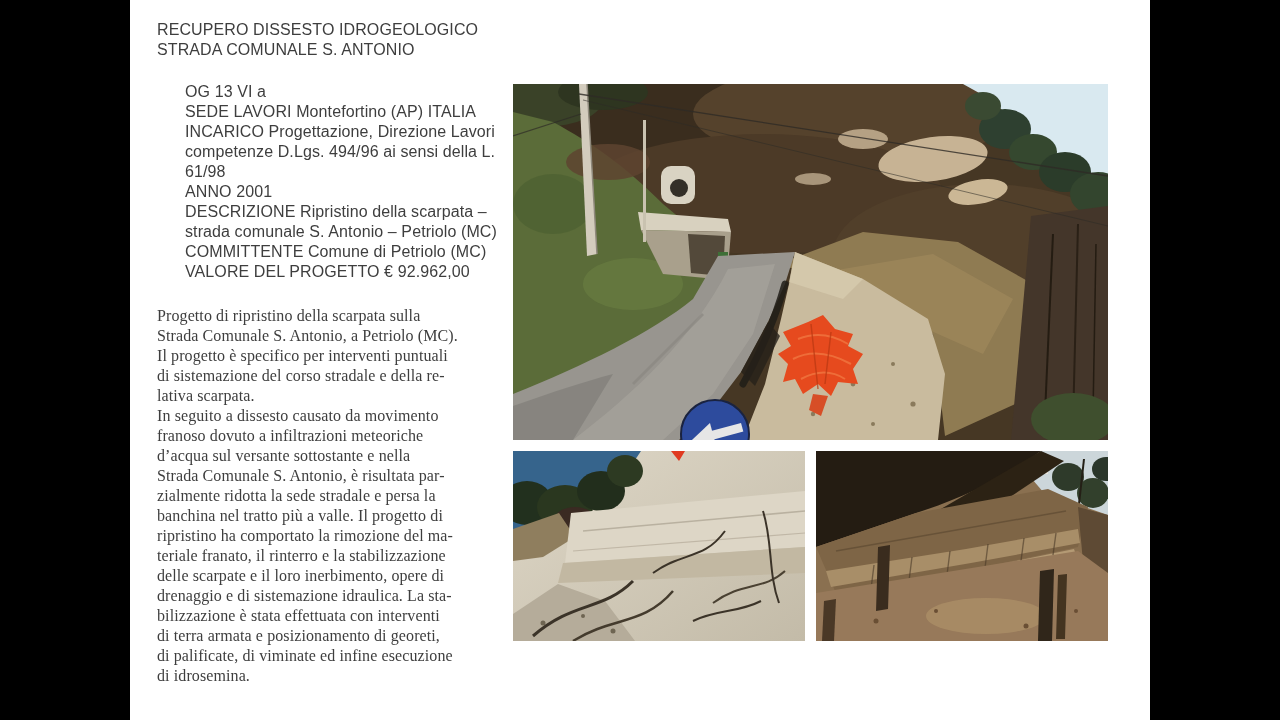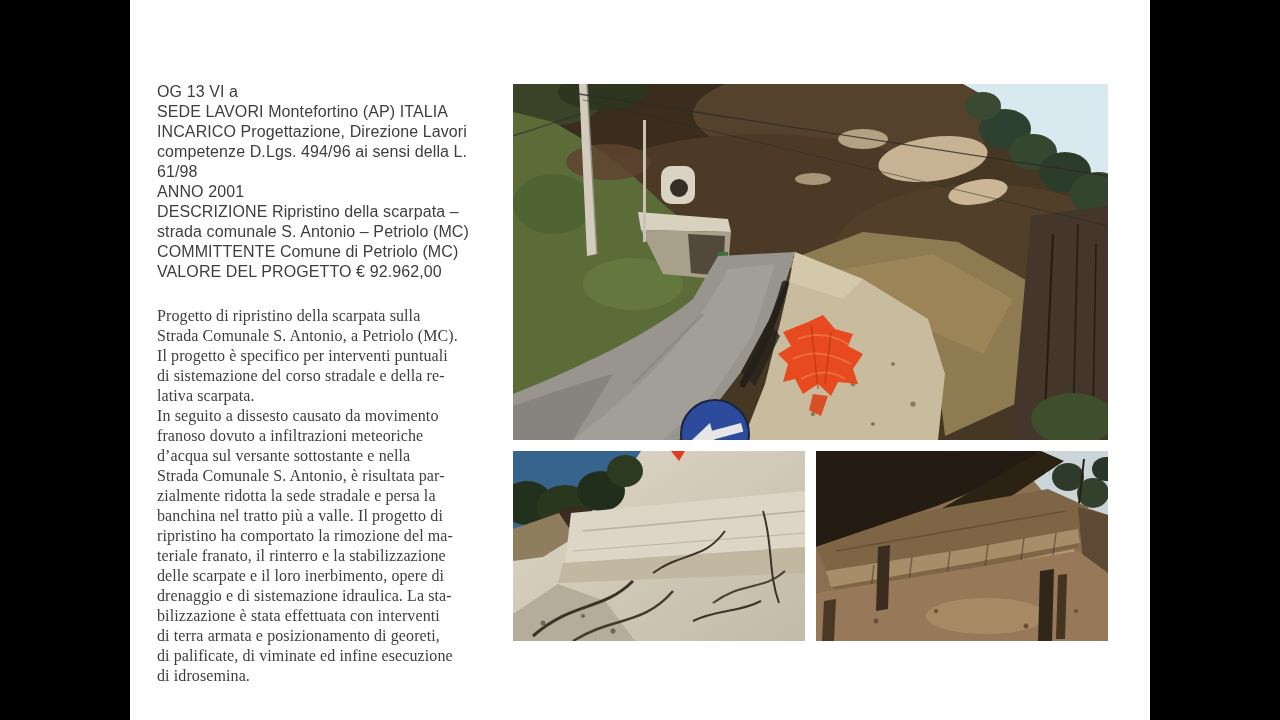--- a/index.html
+++ b/index.html
@@ -5,37 +5,39 @@
   html,body{margin:0;padding:0;background:#000;}
   .stage{position:relative;width:1280px;height:720px;background:#000;overflow:hidden;
          font-family:"Liberation Sans",sans-serif;}
   .letterbox{position:absolute;top:0;height:720px;background:#000;}
   .letterbox.left{left:0;width:130px;}
   .letterbox.right{left:1150px;width:130px;}
   .page{position:absolute;left:130px;top:0;width:1020px;height:720px;background:#ffffff;}
   .textblock{position:absolute;left:27px;width:372px;white-space:pre-line;
              color:#3e3e3e;font-size:16px;line-height:20px;letter-spacing:0.1px;}
   .doc-title{top:20px;}
-  .doc-meta{top:82px;}
+  .doc-meta{top:82px;margin-left:28px;}
   .doc-desc{top:306px;font-family:Liberation Serif, serif;}
   .brand{position:absolute;top:33px;right:42px;font-size:31px;letter-spacing:1.5px;
          font-weight:400;color:transparent;-webkit-text-stroke:1.1px #bdbdbd;
          text-stroke:1.1px #bdbdbd;}
   .photo{position:absolute;overflow:hidden;background:#777;}
   .photo svg{display:block;width:100%;height:100%;}
   .photo-large{left:383px;top:84px;width:595px;height:356px;}
   .photo-small-1{left:383px;top:451px;width:292px;height:190px;}
   .photo-small-2{left:686px;top:451px;width:292px;height:190px;}
 </style>
 </head>
 <body>
 
 <div class="stage">
   <div class="page">
 
+    <div class="textblock doc-title">RECUPERO DISSESTO IDROGEOLOGICO
+STRADA COMUNALE S. ANTONIO</div>
     <div class="textblock doc-meta">OG 13 VI a
 SEDE LAVORI Montefortino (AP) ITALIA
 INCARICO Progettazione, Direzione Lavori
 competenze D.Lgs. 494/96 ai sensi della L.
 61/98
 ANNO 2001
 DESCRIZIONE Ripristino della scarpata –
 strada comunale S. Antonio – Petriolo (MC)
 COMMITTENTE Comune di Petriolo (MC)
 VALORE DEL PROGETTO € 92.962,00</div>

